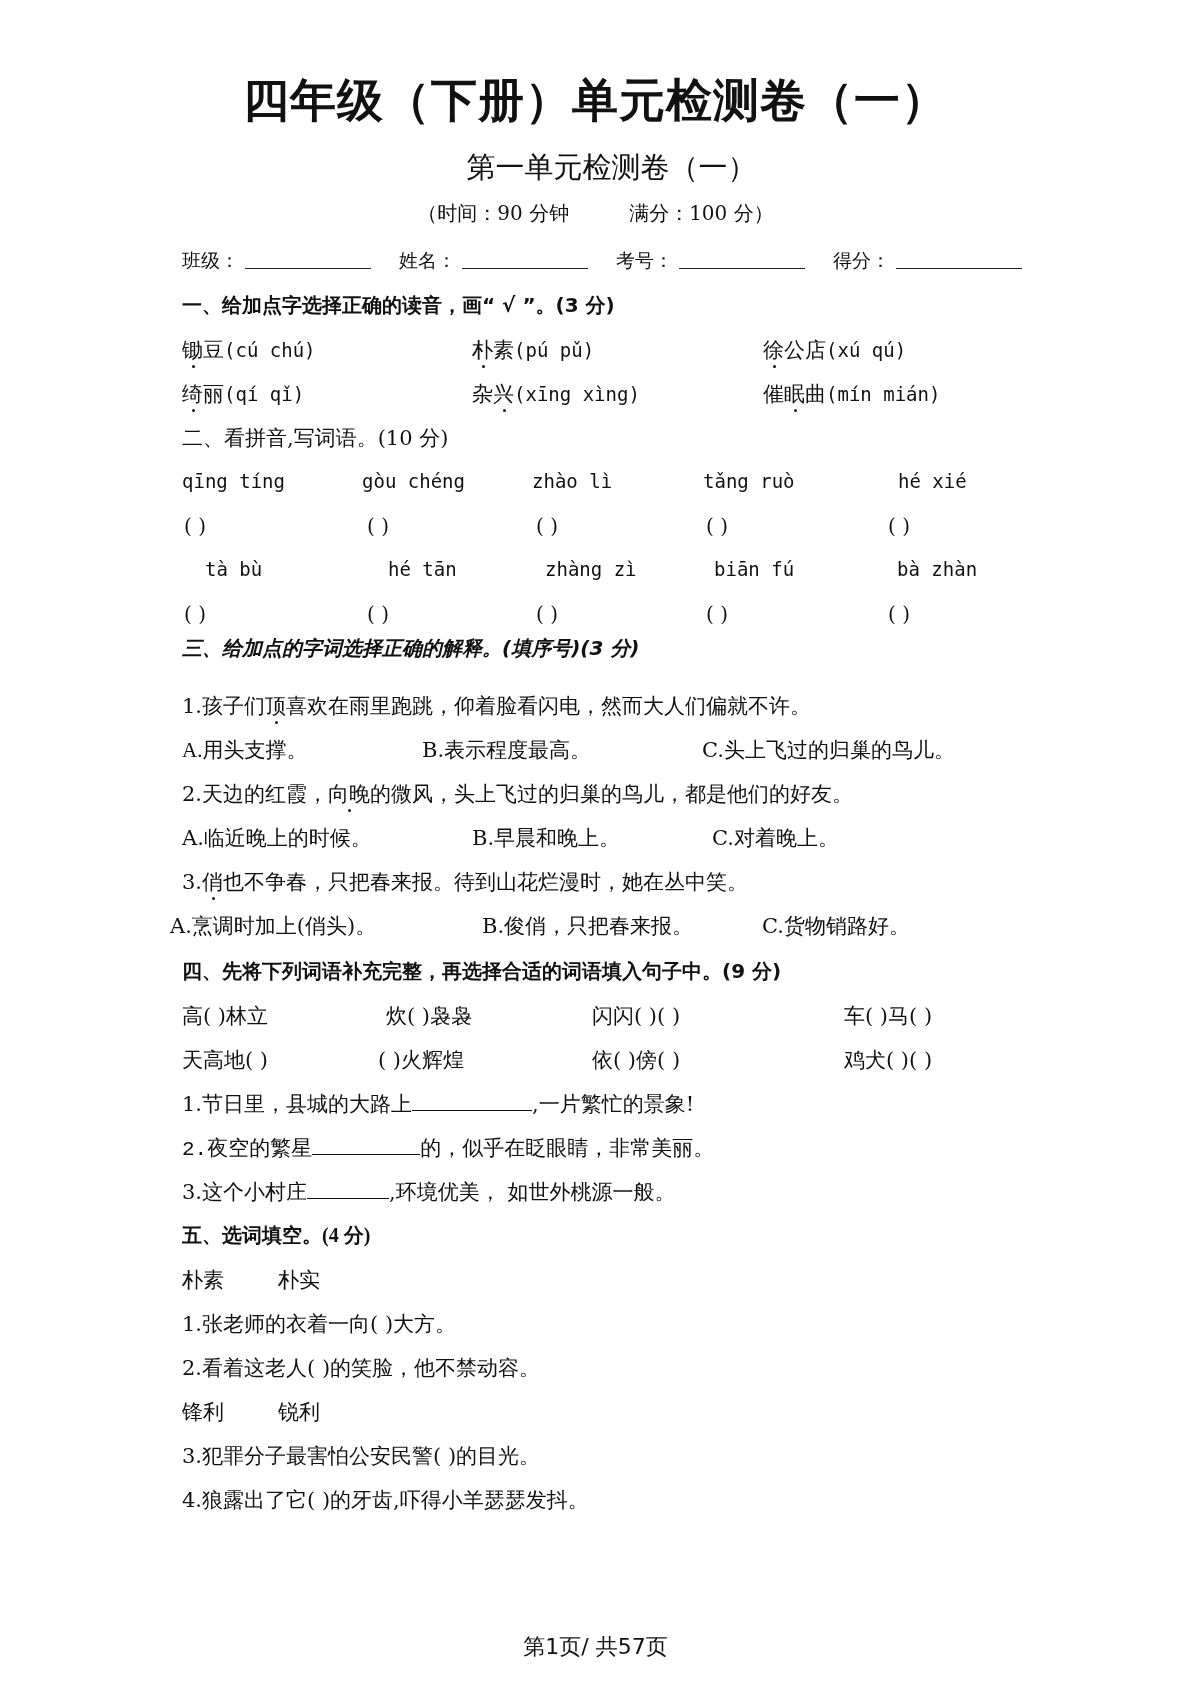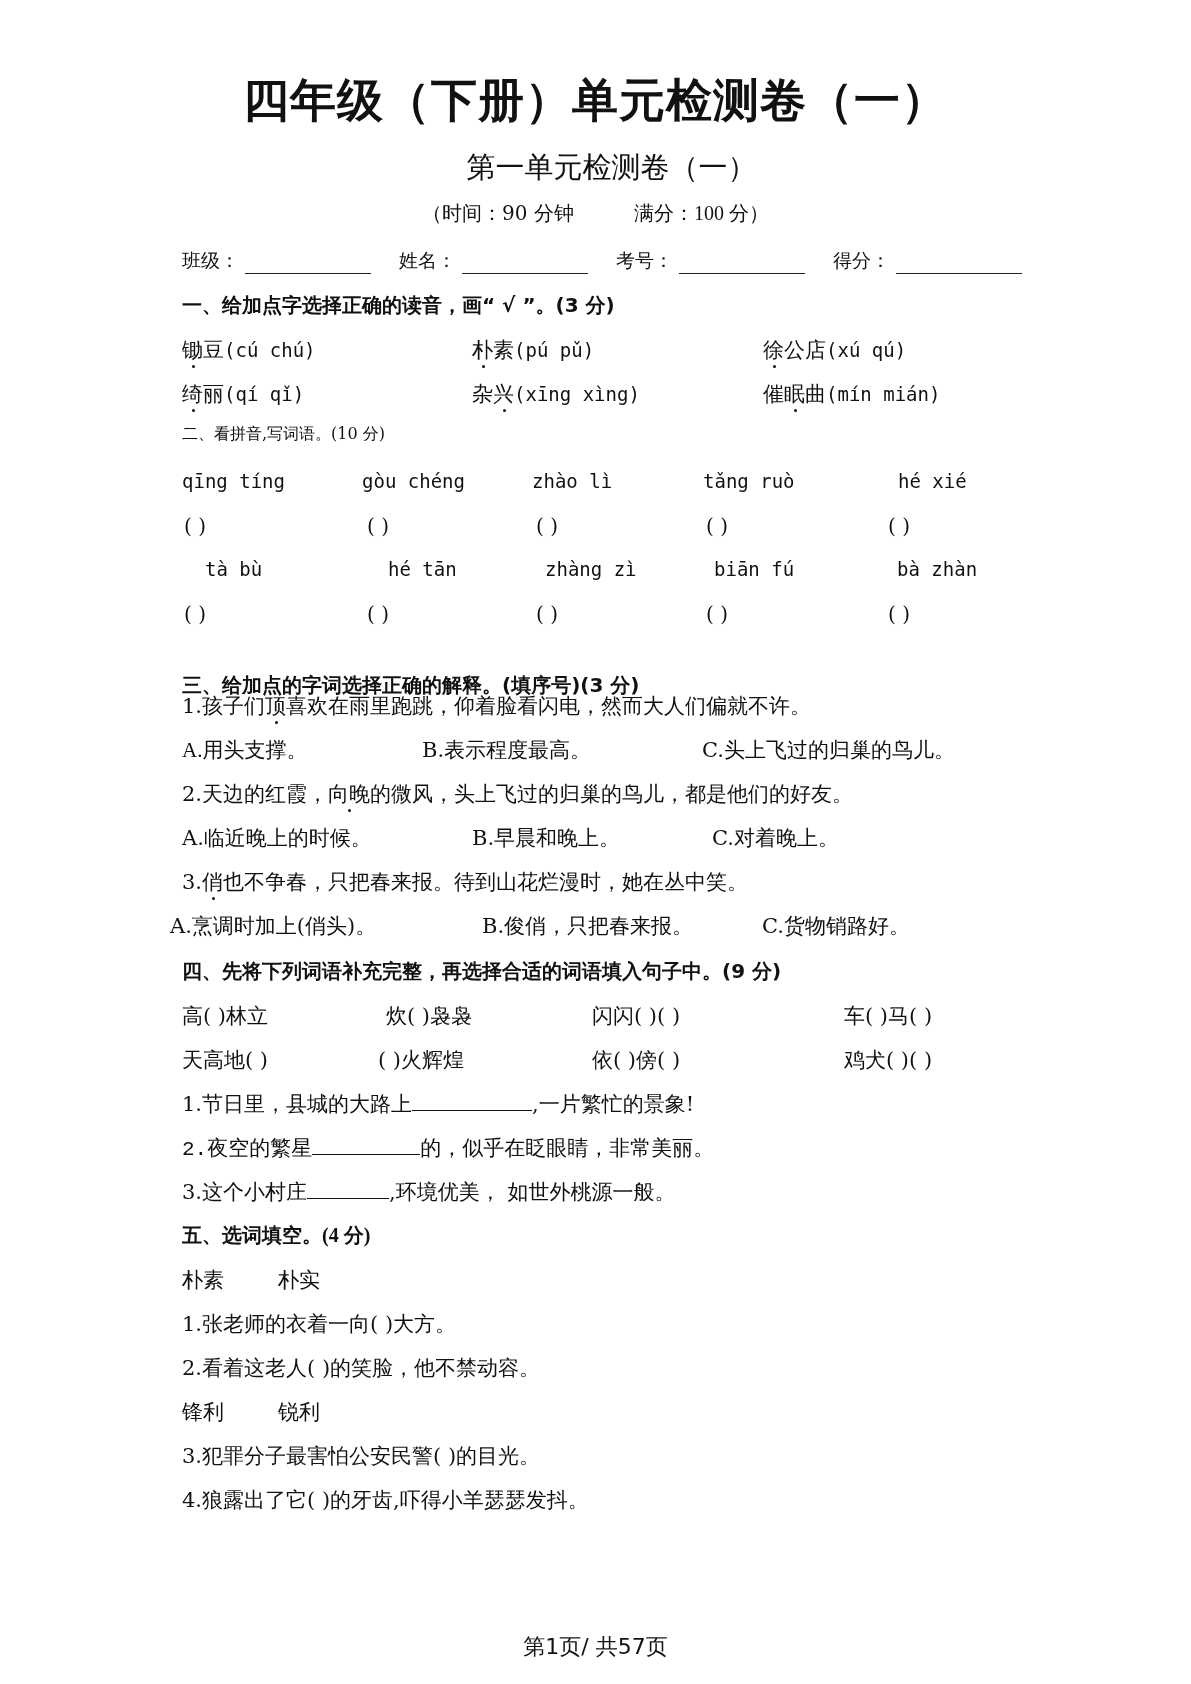--- a/index.html
+++ b/index.html
@@ -3,25 +3,25 @@
 <meta charset="utf-8">
 <style>
   html, body { margin:0; padding:0; background:#ffffff; }
   body { width:1191px; height:1684px; position:relative; overflow:hidden; color:#111;
          font-family:"DejaVu Serif","Liberation Serif",serif; }
   .abs { position:absolute; white-space:nowrap; }
   .main-title { left:0; width:1191px; top:70px; text-align:center; font-family:"DejaVu Sans","Liberation Sans",sans-serif;
                 font-weight:bold; font-size:46px; letter-spacing:1px; }
   .sub-title { left:0; width:1191px; top:148px; text-align:center; font-size:29px;margin-left:16px; }
   .time-line { left:0; width:1191px; top:200px; text-align:center; font-size:20px; }
-  .time-line span + span { margin-left:60px;font-family:Liberation Serif, serif; }
+  .time-line span + span { margin-left:60px; }
   .info-row { top:248px; left:182px; font-size:19px; display:flex; }
-  .info-item { display:flex; align-items:flex-end; margin-right:28px; }
+  .info-item { display:flex; align-items:flex-start; margin-right:28px; }
   .info-line { display:inline-block; width:126px; border-bottom:1.5px solid #222; height:20px; margin-left:6px; }
-  .sec { left:182px; font-size:16px; }
+  .sec { left:182px; font-size:21px; }
   .sec.bold { font-weight:bold; font-family:"DejaVu Sans","Liberation Sans",sans-serif; font-size:20px; }
   .line { font-size:21px; }
   .dot { position:relative; }
   .dot::after { content:""; position:absolute; left:50%; bottom:-6px; width:3px; height:3px; margin-left:-1px; background:#111; border-radius:50%; }
   .py { font-family:"DejaVu Sans Mono","Liberation Mono",monospace; font-size:19px; }
   .paren { font-size:20px; }
   .blank { display:inline-block; border-bottom:1.5px solid #111; height:18px; vertical-align:baseline; }
   .footer { left:0; width:1191px; top:1632px; text-align:center; font-family:"DejaVu Sans","Liberation Sans",sans-serif; font-size:22px; }
 </style>
 </head>
@@ -74,21 +74,21 @@
 <div class="abs py" style="top:558px;left:388px;">hé tān</div>
 <div class="abs py" style="top:558px;left:545px;">zhàng zì</div>
 <div class="abs py" style="top:558px;left:714px;">biān fú</div>
 <div class="abs py" style="top:558px;left:897px;">bà zhàn</div>
 <div class="abs paren" style="top:602px;left:184px;">(        )</div>
 <div class="abs paren" style="top:602px;left:367px;">(        )</div>
 <div class="abs paren" style="top:602px;left:536px;">(        )</div>
 <div class="abs paren" style="top:602px;left:706px;">(        )</div>
 <div class="abs paren" style="top:602px;left:888px;">(        )</div>
 
-<div class="abs sec bold" style="top:672px;">三、给加点的字词选择正确的解释。(填序号)(3 分)</div>
+<div class="abs sec bold" style="top:635px;font-style:italic;">三、给加点的字词选择正确的解释。(填序号)(3 分)</div>
 <div class="abs line" style="top:692px;left:182px;"><span>1.孩子们</span><span class="dot">顶</span><span>喜欢在雨里跑跳，仰着脸看闪电，然而大人们偏就不许。</span></div>
 <div class="abs line" style="top:736px;left:182px;font-family:Liberation Serif, serif;">A.用头支撑。</div>
 <div class="abs line" style="top:736px;left:422px;">B.表示程度最高。</div>
 <div class="abs line" style="top:736px;left:702px;">C.头上飞过的归巢的鸟儿。</div>
 <div class="abs line" style="top:780px;left:182px;"><span>2.天边的红霞，</span><span class="dot" style="letter-spacing:0">向晚</span><span>的微风，头上飞过的归巢的鸟儿，都是他们的好友。</span></div>
 <div class="abs line" style="top:824px;left:182px;">A.临近晚上的时候。</div>
 <div class="abs line" style="top:824px;left:472px;">B.早晨和晚上。</div>
 <div class="abs line" style="top:824px;left:712px;">C.对着晚上。</div>
 <div class="abs line" style="top:868px;left:182px;"><span>3.</span><span class="dot">俏</span><span>也不争春，只把春来报。待到山花烂漫时，她在丛中笑。</span></div>
 <div class="abs line" style="top:912px;left:170px;text-align:right;">A.烹调时加上(俏头)。</div>

